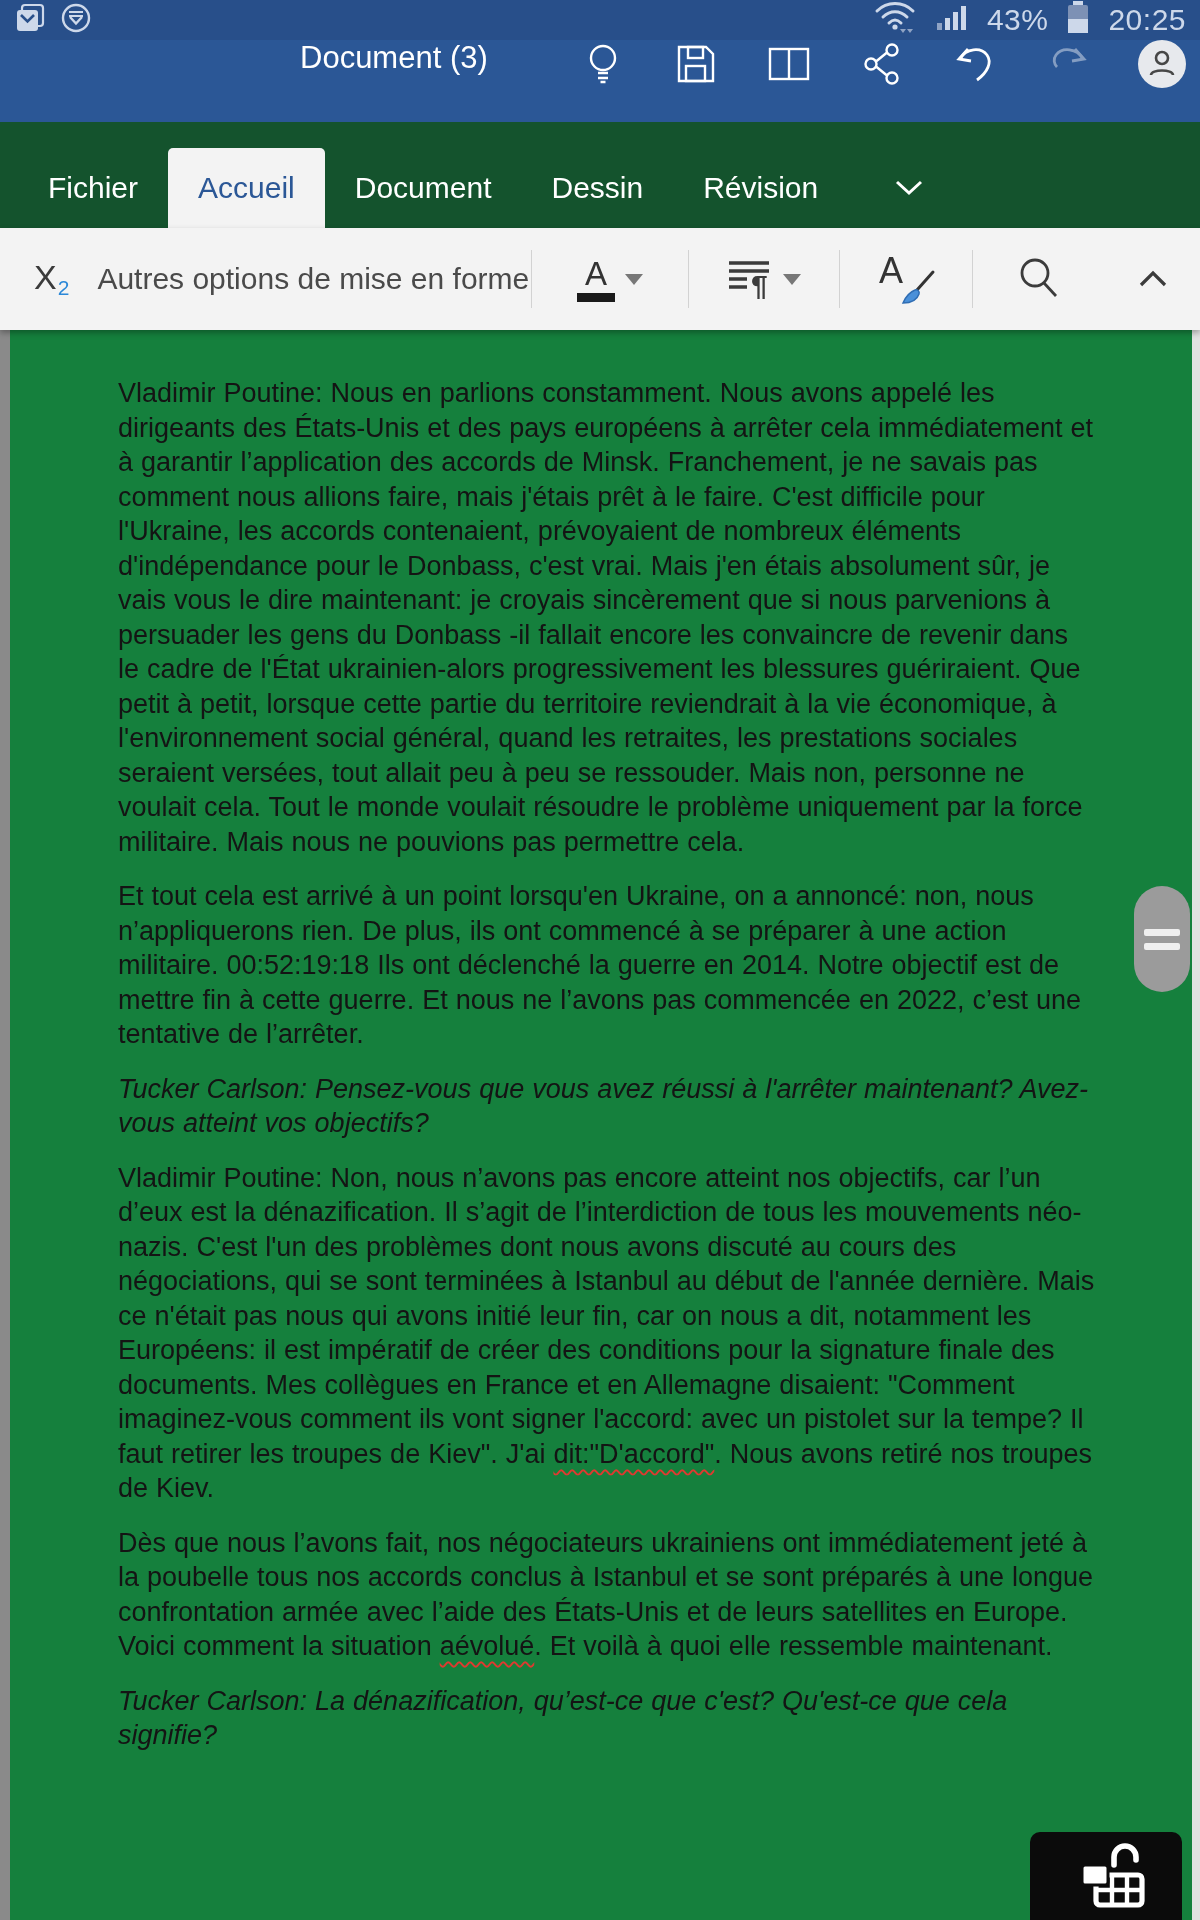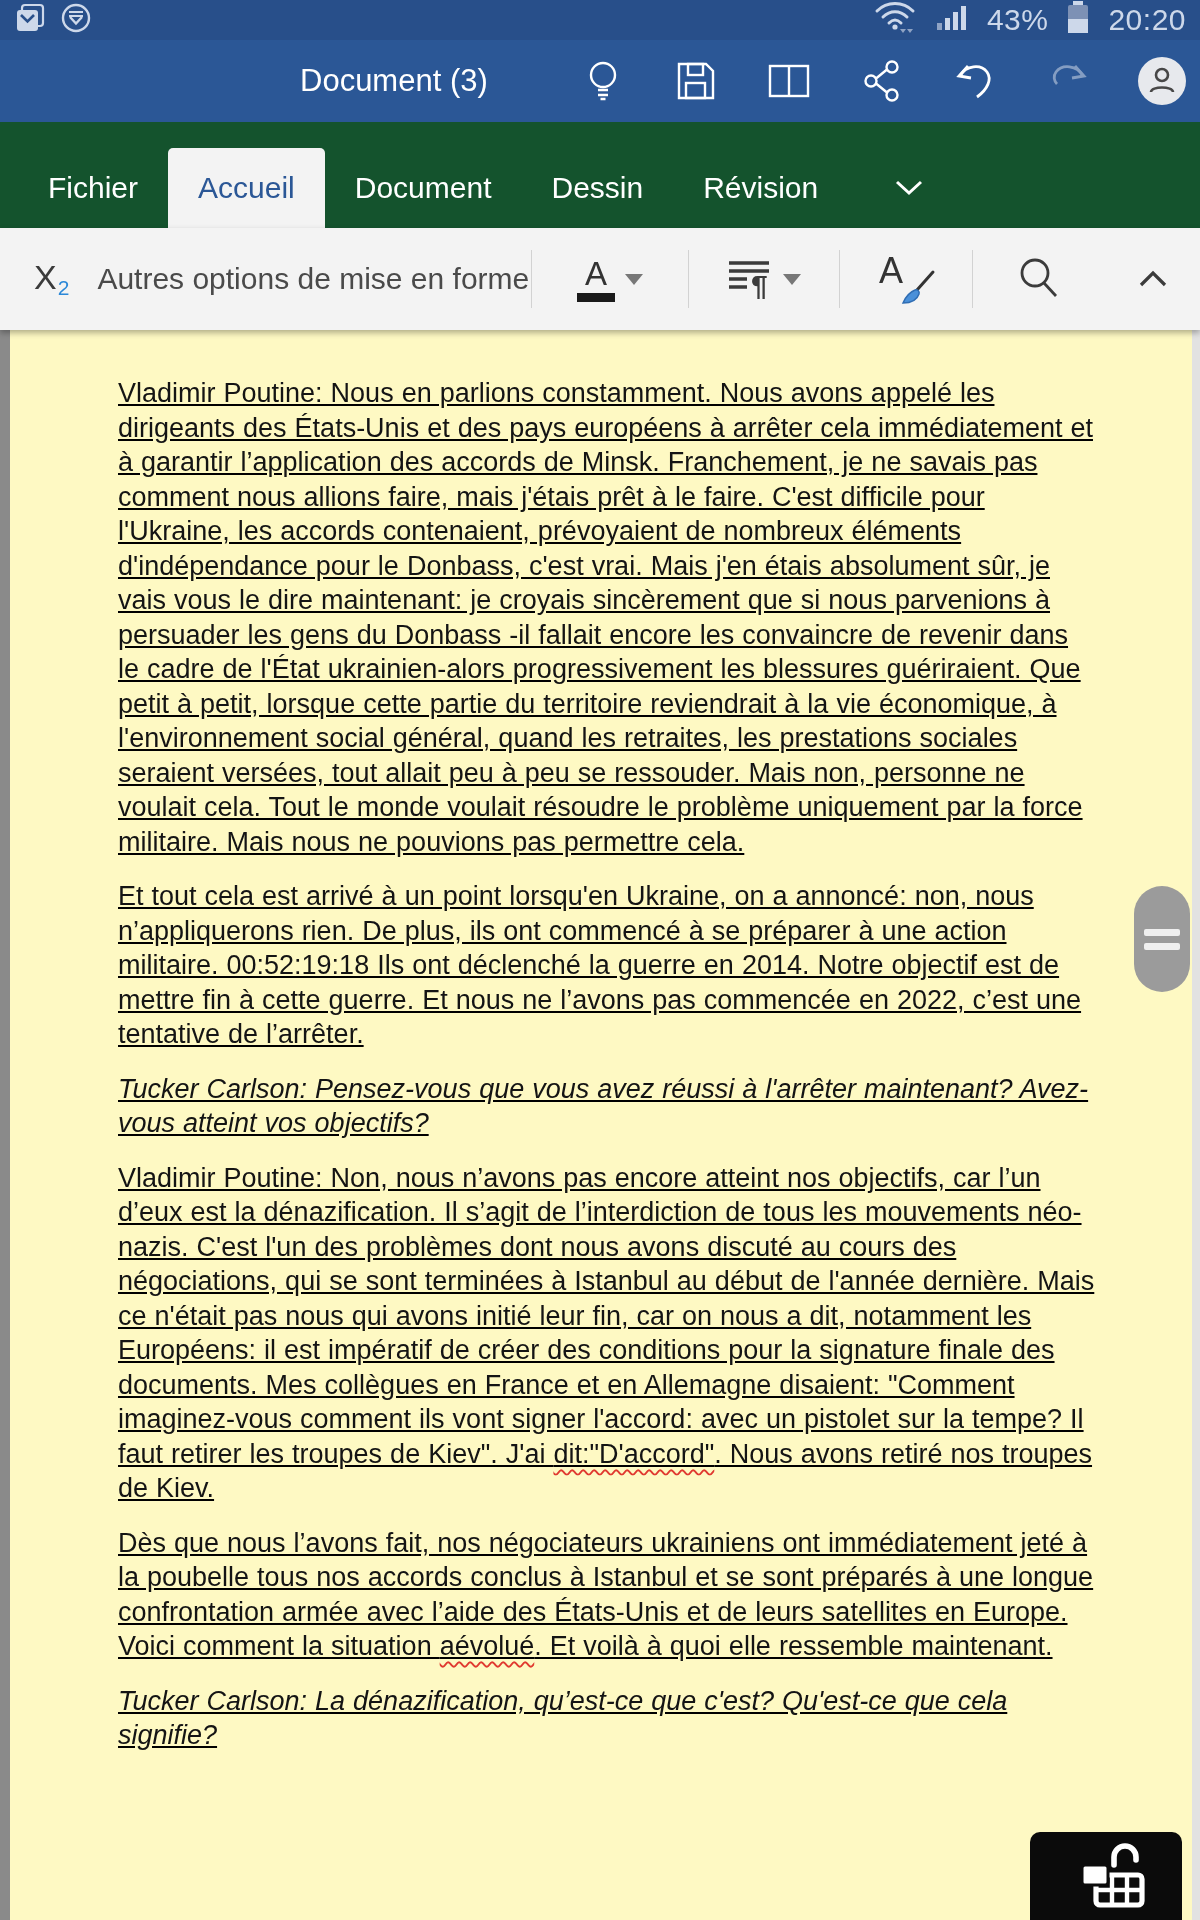--- a/index.html
+++ b/index.html
@@ -10,21 +10,21 @@
   .statusbar {
     height:40px; background:#284f8a; display:flex; align-items:center;
     padding:0 14px; color:#cdd8ea;
   }
   .sb-left { display:flex; align-items:center; gap:14px; }
   .sb-right { margin-left:auto; display:flex; align-items:center; gap:18px; font-size:30px; }
   .sb-right .pct, .sb-right .time { letter-spacing:.5px; }
 
   
   .appheader {
-    height:82px; background:#2b5796; display:flex; align-items:center;
+    height:82px; background:#2b5796; display:flex; align-items:flex-start;
     color:#fff; padding-right:14px;
   }
   .doc-title { margin-left:300px; font-size:31px; font-weight:400; white-space:nowrap; }
   .hdr-icons { margin-left:auto; display:flex; align-items:center; gap:47px; }
   .icon-btn { width:46px; height:46px; display:flex; align-items:center; justify-content:center; background:none; border:none; cursor:pointer; }
   .icon-btn svg { display:block; }
   .dim { opacity:.42; }
   .avatar { width:48px; height:48px; border-radius:50%; background:#e7e9ed; display:flex; align-items:center; justify-content:center; }
 
   
@@ -60,21 +60,21 @@
   .fontcolor-glyph .swatch { width:38px; height:9px; background:#1a1a1a; margin-top:3px; }
   .caret-down { width:0; height:0; border-left:9px solid transparent; border-right:9px solid transparent; border-top:11px solid #777; }
   .painter-wrap { position:relative; width:54px; height:54px; }
   .painter-wrap .letter { position:absolute; left:0; top:-2px; font-size:36px; color:#333; }
   .painter-wrap svg { position:absolute; right:-4px; bottom:-2px; }
 
   
   .docarea { position:relative; height:1590px; background:#8a8a8a; }
   .page {
     position:absolute; left:10px; right:8px; top:0; bottom:0;
-    background:#fef9c3; padding:46px 96px 60px 108px; overflow:hidden;text-decoration:underline;
+    background:#15803d; padding:46px 96px 60px 108px; overflow:hidden;
   }
   .para {
     font-size:27px; line-height:34.5px; color:#141414; margin-bottom:20px;
     text-align:left; word-spacing:.5px;
   }
   .para.italic { font-style:italic; }
   .spell-error {
     text-decoration-line:underline; text-decoration-style:wavy;
     text-decoration-color:#e0392f; text-decoration-thickness:2px;
     text-underline-offset:6px;
@@ -136,21 +136,21 @@
         </svg>
       </span>
       <span class="pct">43%</span>
       <span>
         <svg width="24" height="34" viewBox="0 0 24 34" fill="none">
           <rect x="7" y="1" width="10" height="4" fill="#cdd8ea"></rect>
           <rect x="2" y="5" width="20" height="28" rx="2" fill="#7d91b5"></rect>
           <rect x="2" y="19" width="20" height="14" fill="#cdd8ea"></rect>
         </svg>
       </span>
-      <span class="time">20:20</span>
+      <span class="time">20:25</span>
     </div>
   </div>
 
   <div class="appheader">
     <div class="doc-title">Document (3)</div>
     <div class="hdr-icons">
       <button class="icon-btn">
         <svg width="36" height="44" viewBox="0 0 36 44" fill="none">
           <circle cx="18" cy="16" r="12" stroke="#fff" stroke-width="2.4"></circle>
           <path d="M13 31 h10 M13 36 h10 M15.5 40 h5" stroke="#fff" stroke-width="2.4"></path>

